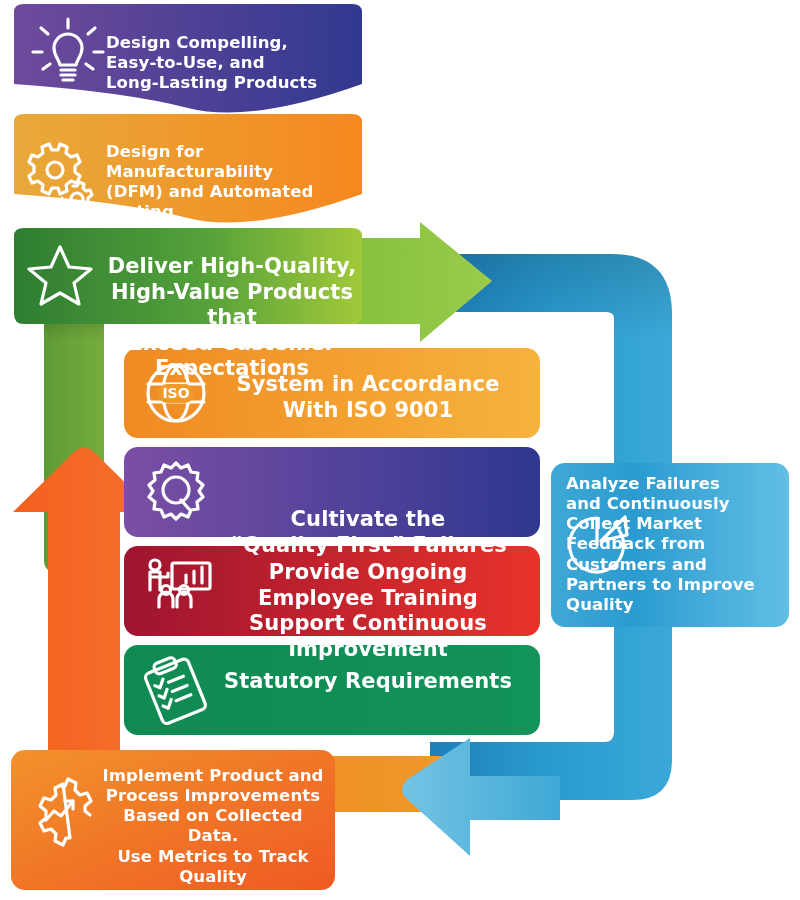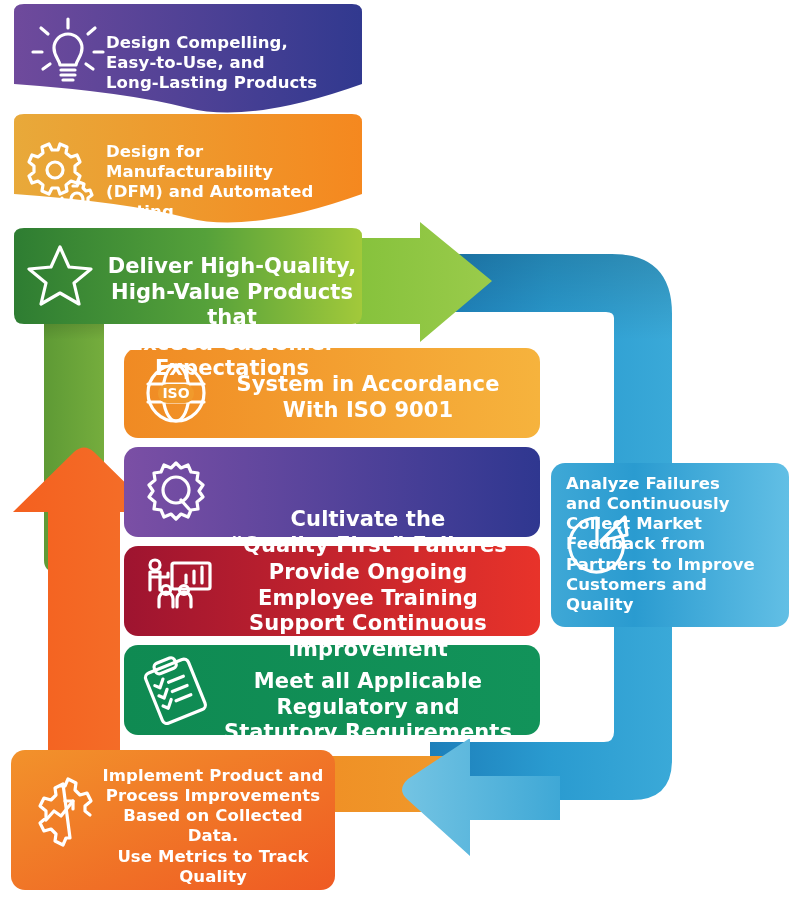--- a/index.html
+++ b/index.html
@@ -255,31 +255,30 @@
     <div>Cultivate the</div>
     <div>“Quality First” Failures</div>
   </div>
 
   <div class="txt card-txt" style="left:212px;top:560px;width:312px;">
     <div>Provide Ongoing Employee Training</div>
     <div>Support Continuous Improvement</div>
   </div>
 
   <div class="txt card-txt" style="left:212px;top:669px;width:312px;">
-    <div>Meet all Applicable Regulatory and</div>
     <div>Statutory Requirements</div>
   </div>
 
   <div class="txt side-txt" style="left:566px;top:474px;width:212px;">
     <div>Analyze Failures</div>
     <div>and Continuously</div>
     <div>Collect Market</div>
     <div>Feedback from</div>
+    <div>Customers and</div>
     <div>Partners to Improve</div>
-    <div>Customers and</div>
     <div>Quality</div>
   </div>
 
   <div class="txt bottom-txt" style="left:100px;top:766px;width:226px;">
     <div>Implement Product and</div>
     <div>Process Improvements</div>
     <div>Based on Collected Data.</div>
     <div>Use Metrics to Track Quality</div>
     <div>and Customer Satisfaction.</div>
   </div>

